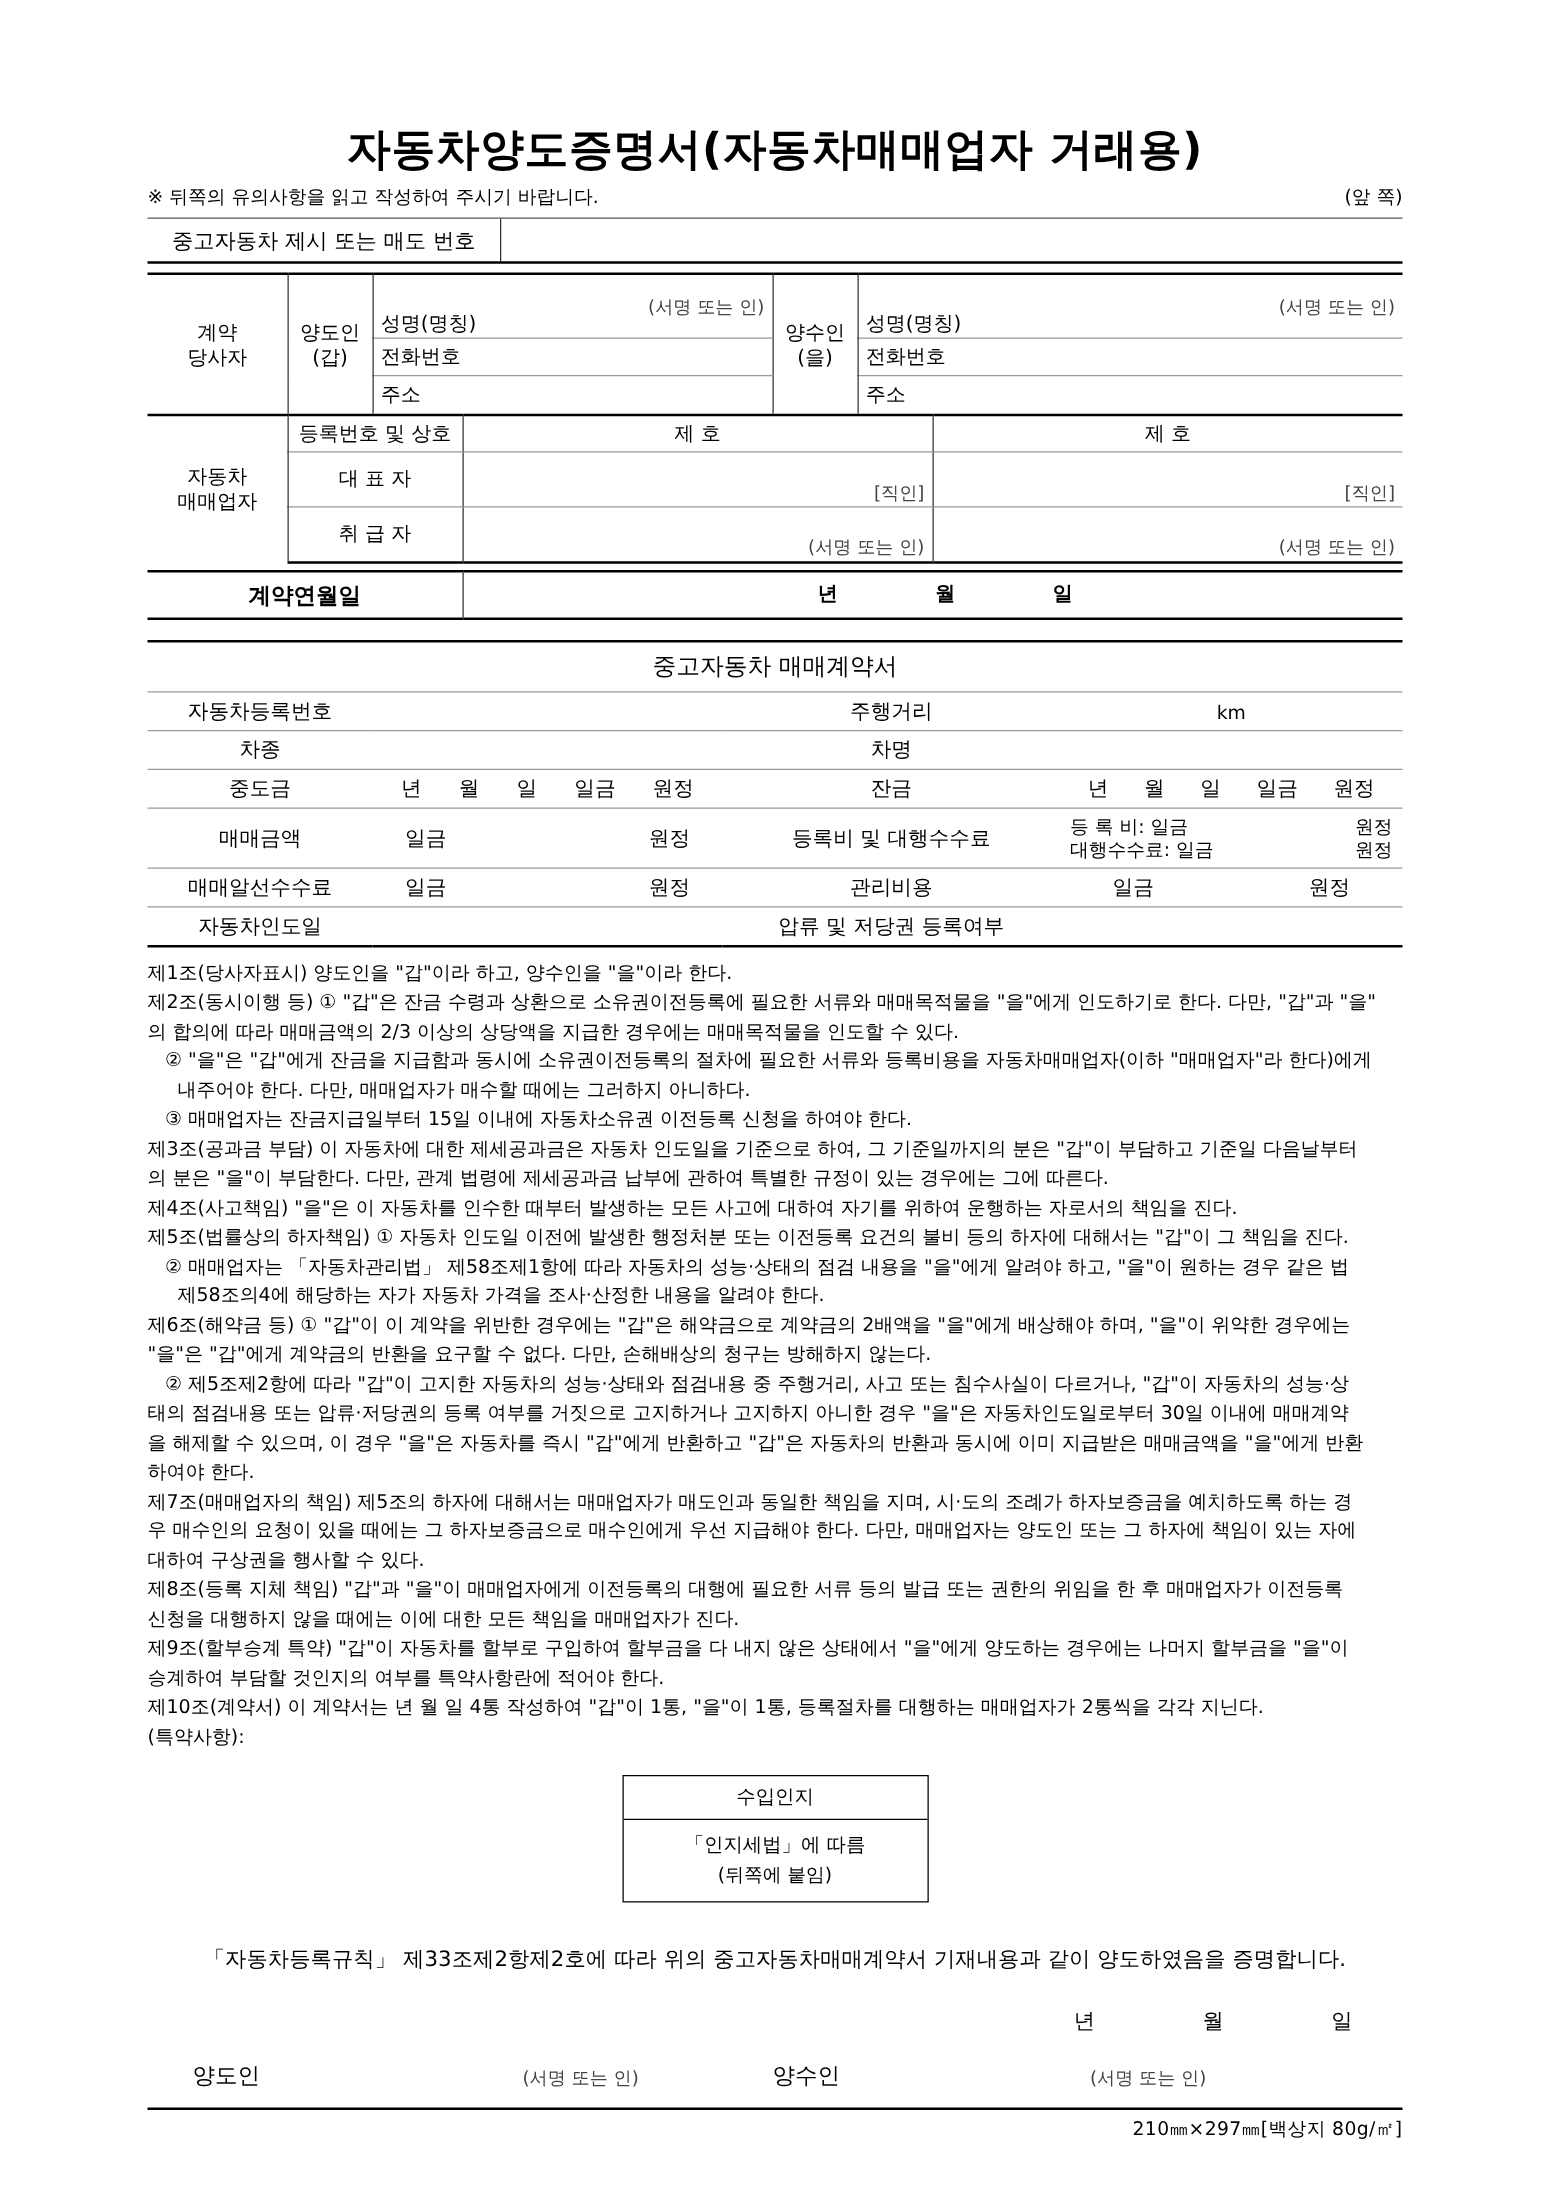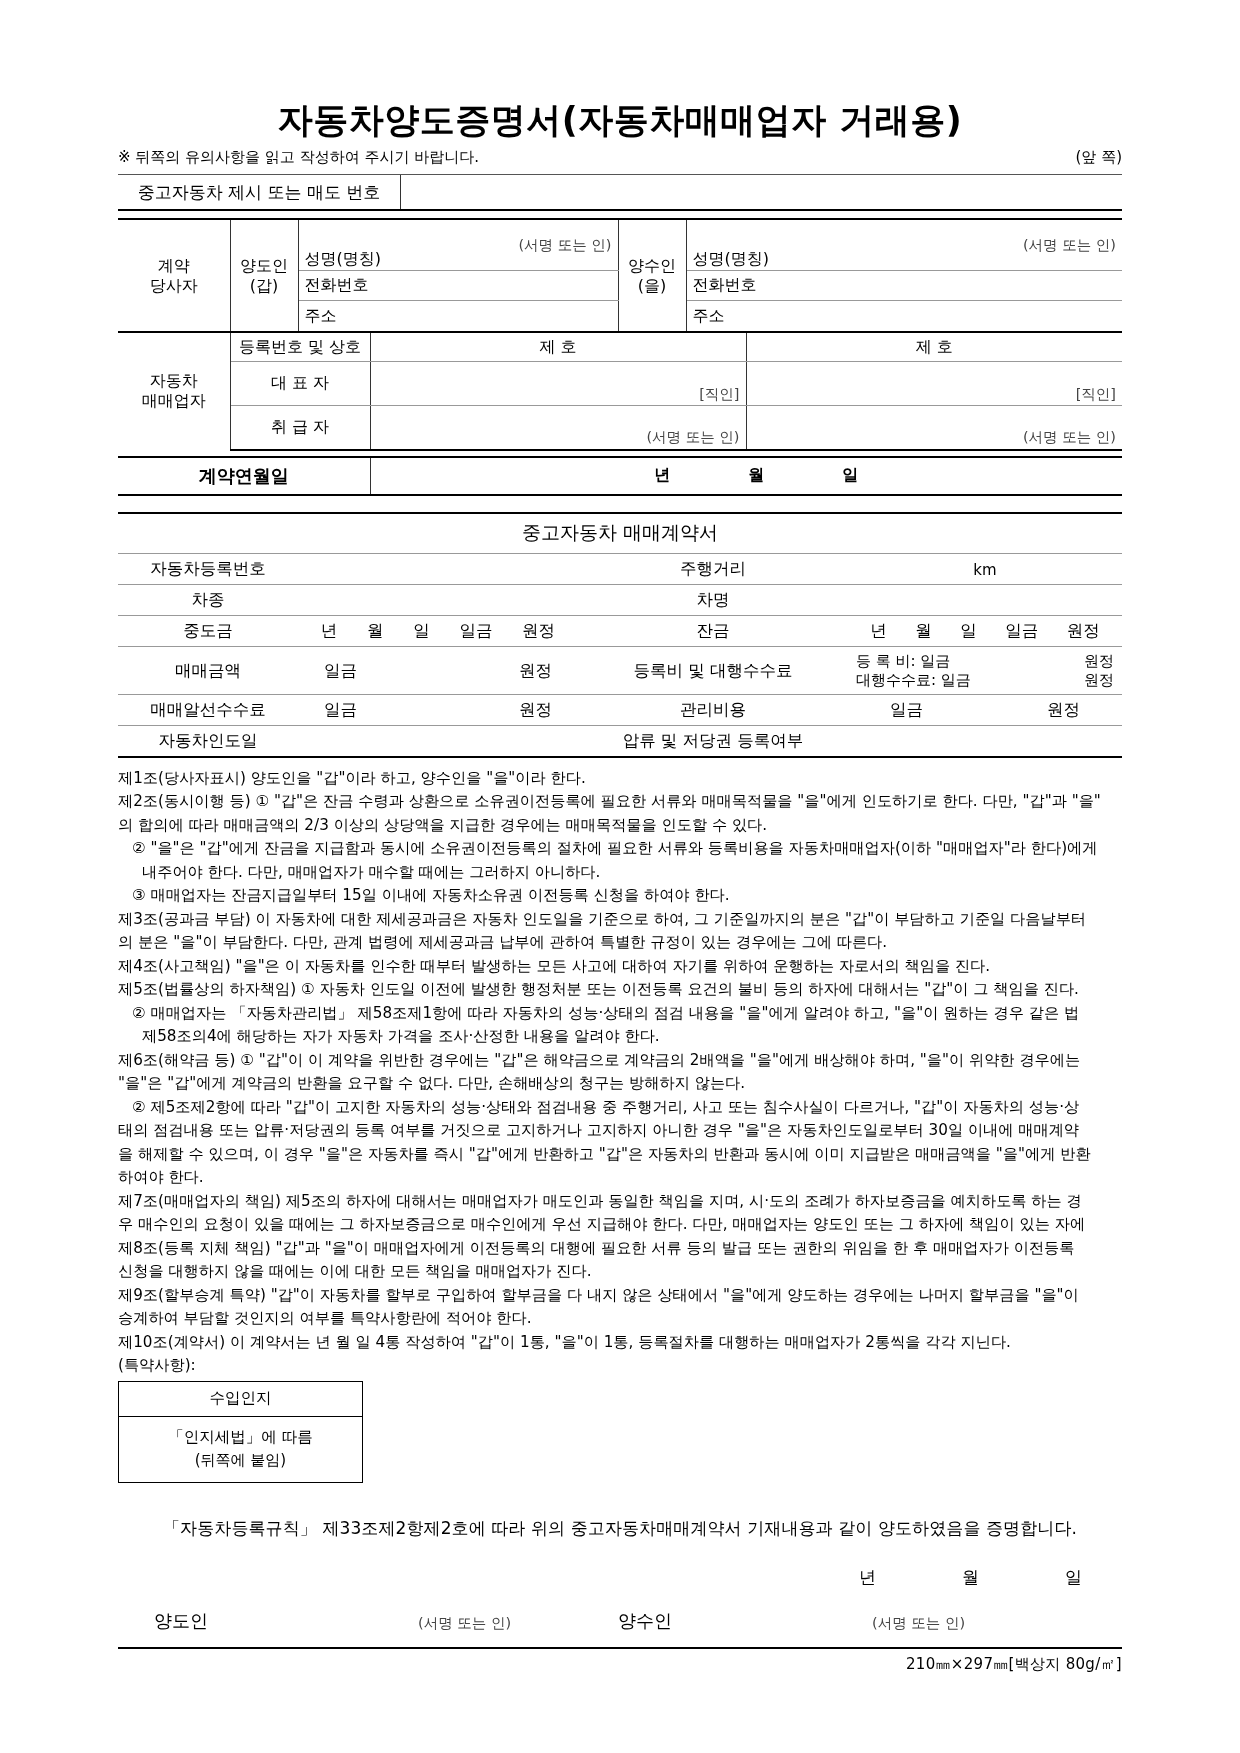--- a/index.html
+++ b/index.html
@@ -138,22 +138,22 @@
     text-align: justify;
   }
   .cl { margin: 0 0 1px 0; }
   .cl.ind1 { text-indent: 0; padding-left: 0; }
   .cl.ind2 { padding-left: 14px; }
   .cl.ind3 { padding-left: 24px; }
 
   
   .stamp-wrap {
     display: flex;
-    justify-content: flex-start;
-    margin-top: 4px;
+    justify-content: center;
+    margin-top: 20px;
   }
   .stamp-box {
     width: 243px;
     border: 1.3px solid #000;
     text-align: center;
     font-size: 15.5px;
   }
   .stamp-head {
     padding: 6px 0 7px 0;
     border-bottom: 1.3px solid #000;
@@ -457,20 +457,21 @@
       <p class="cl ind2">② 매매업자는 「자동차관리법」 제58조제1항에 따라  자동차의 성능·상태의 점검 내용을 "을"에게 알려야 하고, "을"이 원하는 경우 같은 법</p>
       <p class="cl ind3">제58조의4에 해당하는 자가 자동차 가격을 조사·산정한 내용을 알려야 한다.</p>
       <p class="cl ind1">제6조(해약금 등) ① "갑"이 이 계약을 위반한 경우에는 "갑"은 해약금으로 계약금의 2배액을 "을"에게 배상해야 하며, "을"이 위약한 경우에는</p>
       <p class="cl ind1">"을"은 "갑"에게 계약금의 반환을 요구할 수 없다. 다만, 손해배상의 청구는 방해하지 않는다.</p>
       <p class="cl ind2">② 제5조제2항에 따라 "갑"이 고지한 자동차의 성능·상태와 점검내용 중 주행거리, 사고 또는 침수사실이 다르거나, "갑"이 자동차의 성능·상</p>
       <p class="cl ind1">태의 점검내용 또는 압류·저당권의 등록 여부를 거짓으로 고지하거나 고지하지 아니한 경우 "을"은 자동차인도일로부터 30일 이내에 매매계약</p>
       <p class="cl ind1">을 해제할 수 있으며, 이 경우 "을"은 자동차를 즉시 "갑"에게 반환하고 "갑"은 자동차의 반환과 동시에 이미 지급받은 매매금액을 "을"에게 반환</p>
       <p class="cl ind1">하여야 한다.</p>
       <p class="cl ind1">제7조(매매업자의 책임) 제5조의 하자에 대해서는 매매업자가 매도인과 동일한 책임을 지며, 시·도의 조례가 하자보증금을 예치하도록 하는 경</p>
       <p class="cl ind1">우 매수인의 요청이 있을 때에는 그 하자보증금으로 매수인에게 우선 지급해야 한다. 다만, 매매업자는 양도인 또는 그 하자에 책임이 있는 자에</p>
+      <p class="cl ind1">대하여 구상권을 행사할 수 있다.</p>
       <p class="cl ind1">제8조(등록 지체 책임) "갑"과 "을"이 매매업자에게 이전등록의 대행에 필요한 서류 등의 발급 또는 권한의 위임을 한 후 매매업자가 이전등록</p>
       <p class="cl ind1">신청을 대행하지 않을 때에는 이에 대한 모든 책임을 매매업자가 진다.</p>
       <p class="cl ind1">제9조(할부승계 특약) "갑"이 자동차를 할부로 구입하여 할부금을 다 내지 않은 상태에서 "을"에게 양도하는 경우에는 나머지 할부금을 "을"이</p>
       <p class="cl ind1">승계하여 부담할 것인지의 여부를 특약사항란에 적어야 한다.</p>
       <p class="cl ind1">제10조(계약서) 이 계약서는      년     월     일 4통 작성하여 "갑"이 1통, "을"이 1통, 등록절차를 대행하는 매매업자가 2통씩을 각각 지닌다.</p>
       <p class="cl ind1">(특약사항):</p>
       <p class="cl ind1"></p>
     </div>
 
     <div class="stamp-wrap">

